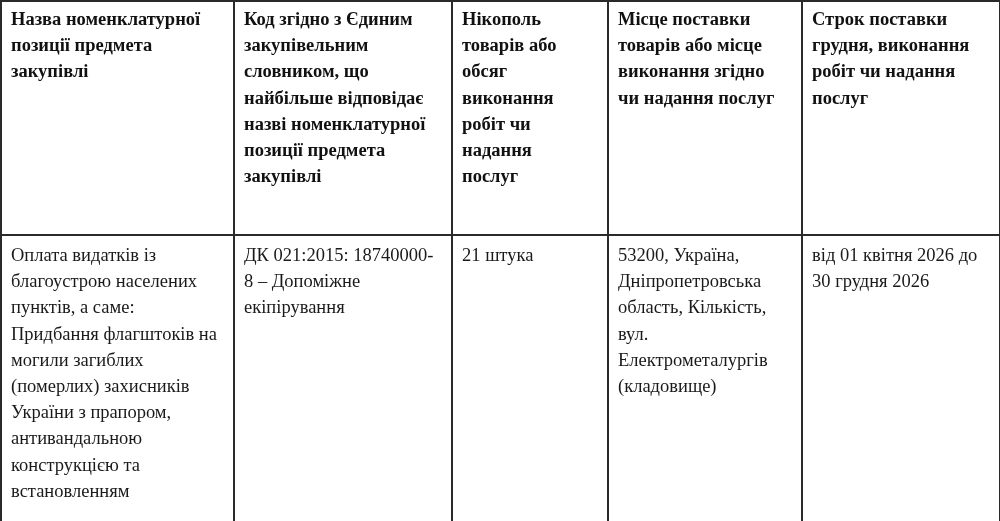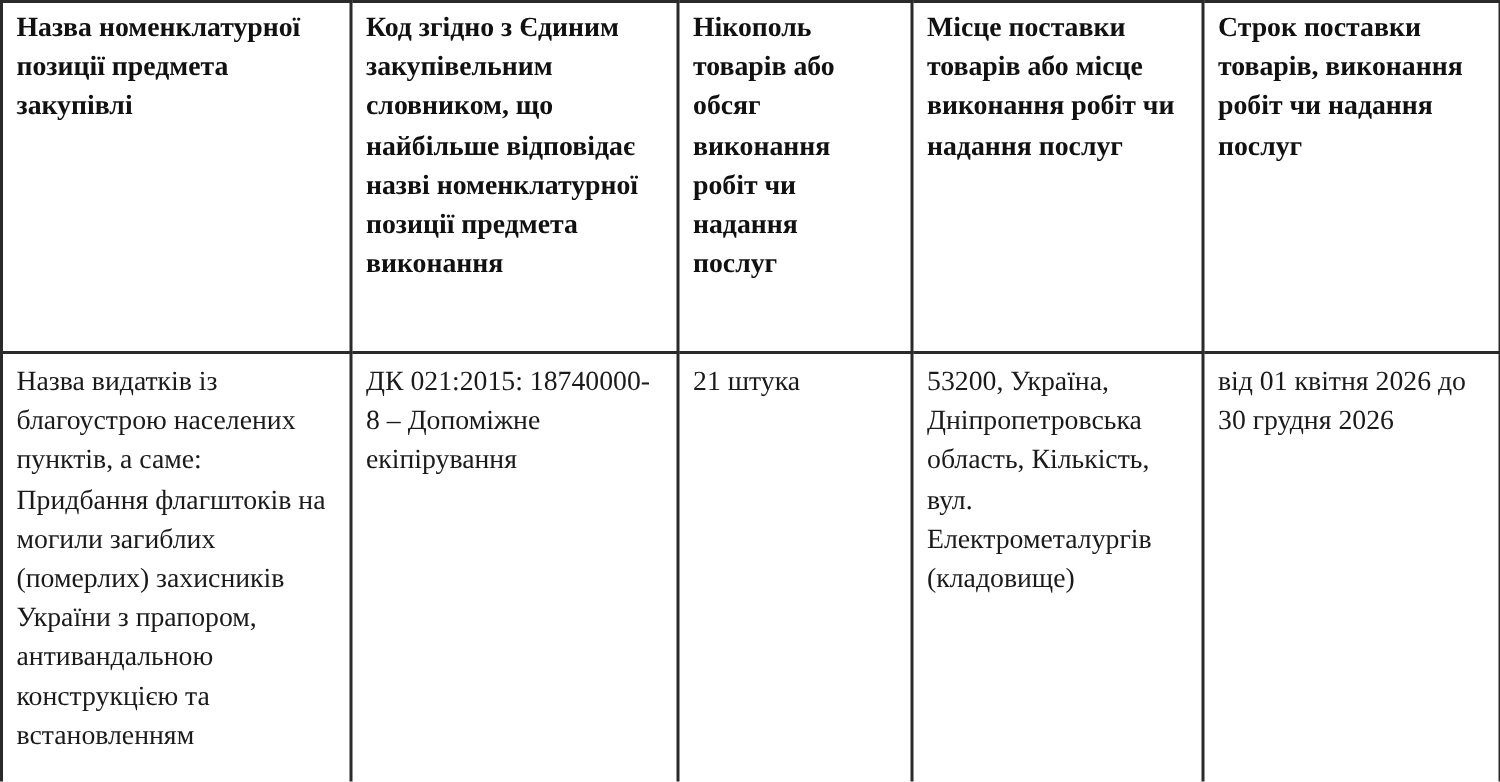--- a/index.html
+++ b/index.html
@@ -59,37 +59,37 @@
       <col class="c3">
       <col class="c4">
       <col class="c5">
   </colgroup>
   <thead>
     <tr>
       <th>
           <span class="cell-text">Назва номенклатурної позиції предмета закупівлі</span>
         </th>
       <th>
-          <span class="cell-text">Код згідно з Єдиним закупівельним словником, що найбільше відповідає назві номенклатурної позиції предмета виконання</span>
+          <span class="cell-text">Код згідно з Єдиним закупівельним словником, що найбільше відповідає назві номенклатурної позиції предмета закупівлі</span>
         </th>
       <th>
           <span class="cell-text">Нікополь товарів або обсяг виконання робіт чи надання послуг</span>
         </th>
       <th>
-          <span class="cell-text">Місце поставки товарів або місце виконання робіт чи надання послуг</span>
+          <span class="cell-text">Місце поставки товарів або місце виконання згідно чи надання послуг</span>
         </th>
       <th>
-          <span class="cell-text">Строк поставки товарів, виконання робіт чи надання послуг</span>
+          <span class="cell-text">Строк поставки грудня, виконання робіт чи надання послуг</span>
         </th>
     </tr>
   </thead>
   <tbody>
     <tr>
       <td>
-          <span class="cell-text">Назва видатків із благоустрою населених пунктів, а саме: Придбання флагштоків на могили загиблих (померлих) захисників України з прапором, антивандальною конструкцією та встановленням</span>
+          <span class="cell-text">Оплата видатків із благоустрою населених пунктів, а саме: Придбання флагштоків на могили загиблих (померлих) захисників України з прапором, антивандальною конструкцією та встановленням</span>
         </td>
       <td>
           <span class="cell-text">ДК 021:2015: 18740000-8 – Допоміжне екіпірування</span>
         </td>
       <td>
           <span class="cell-text">21 штука</span>
         </td>
       <td>
           <span class="cell-text">53200, Україна, Дніпропетровська область, Кількість, вул. Електрометалургів (кладовище)</span>
         </td>

